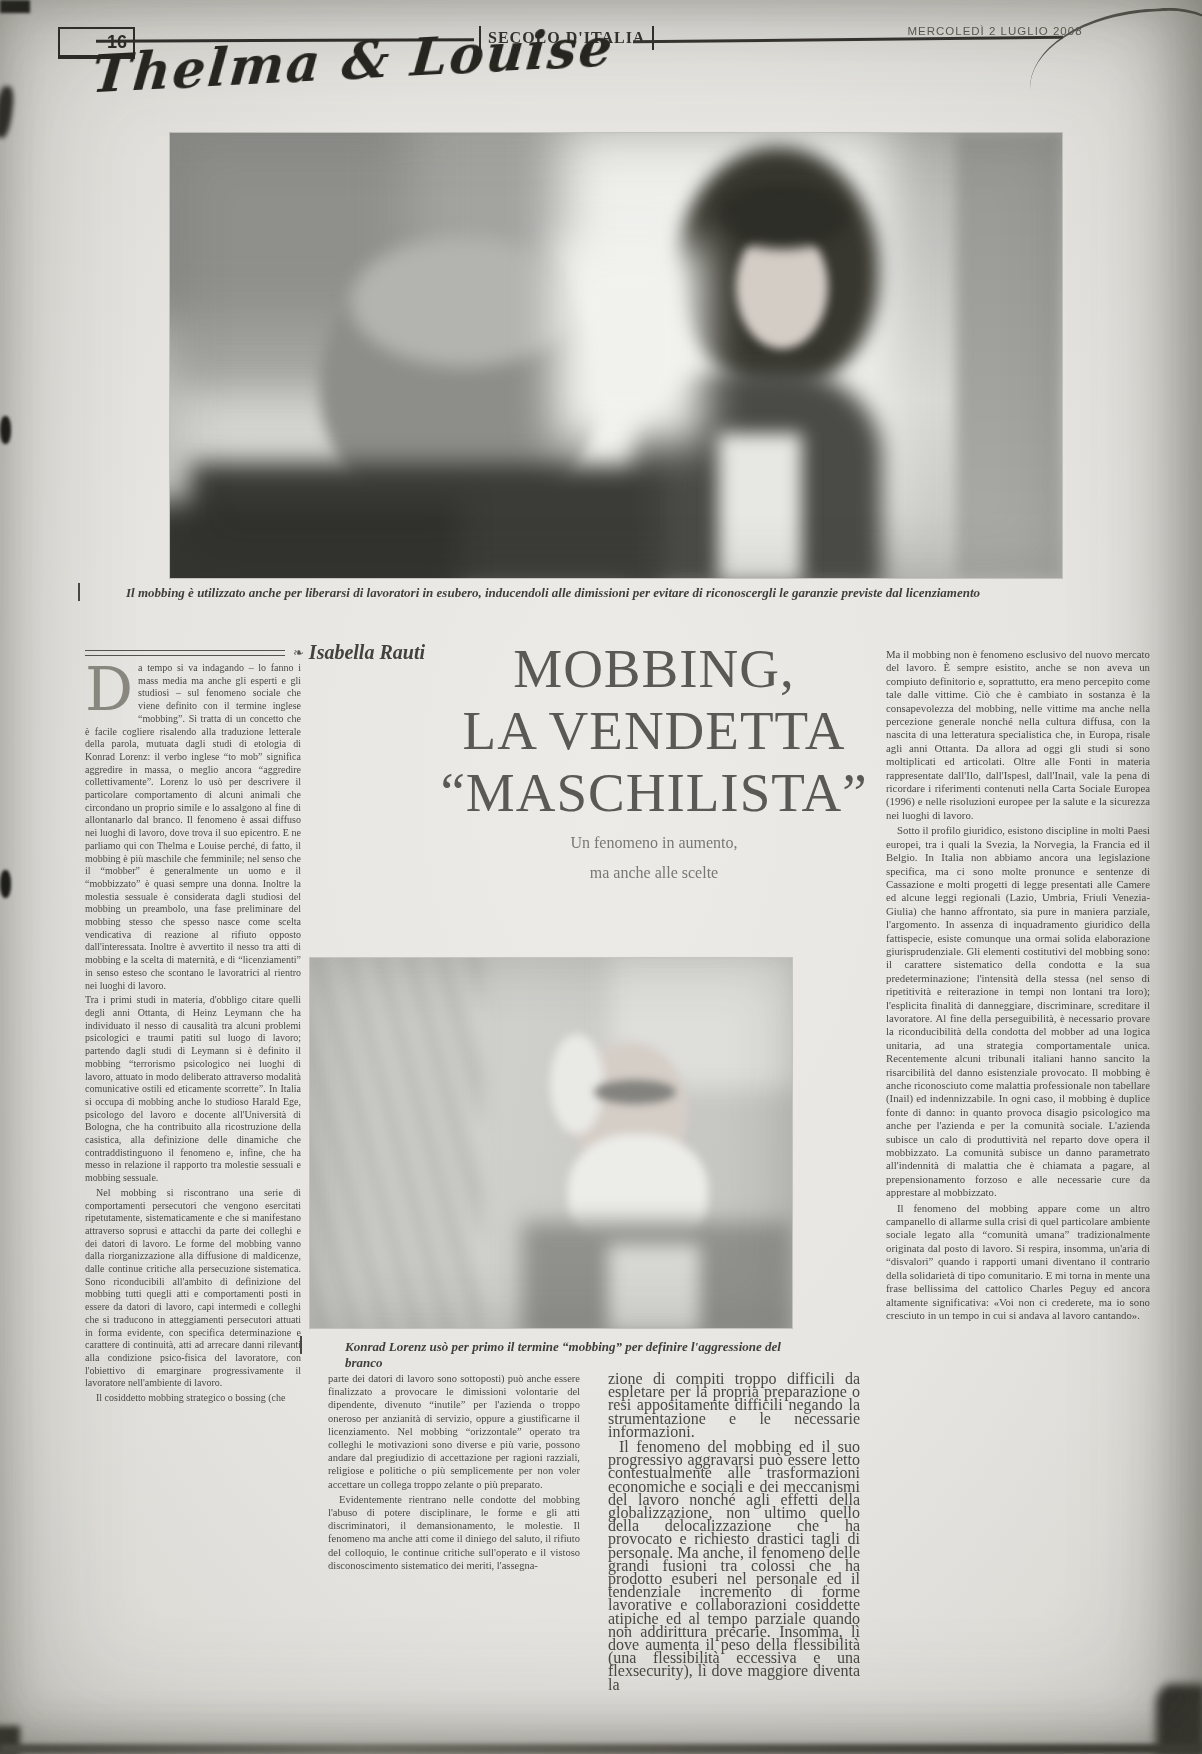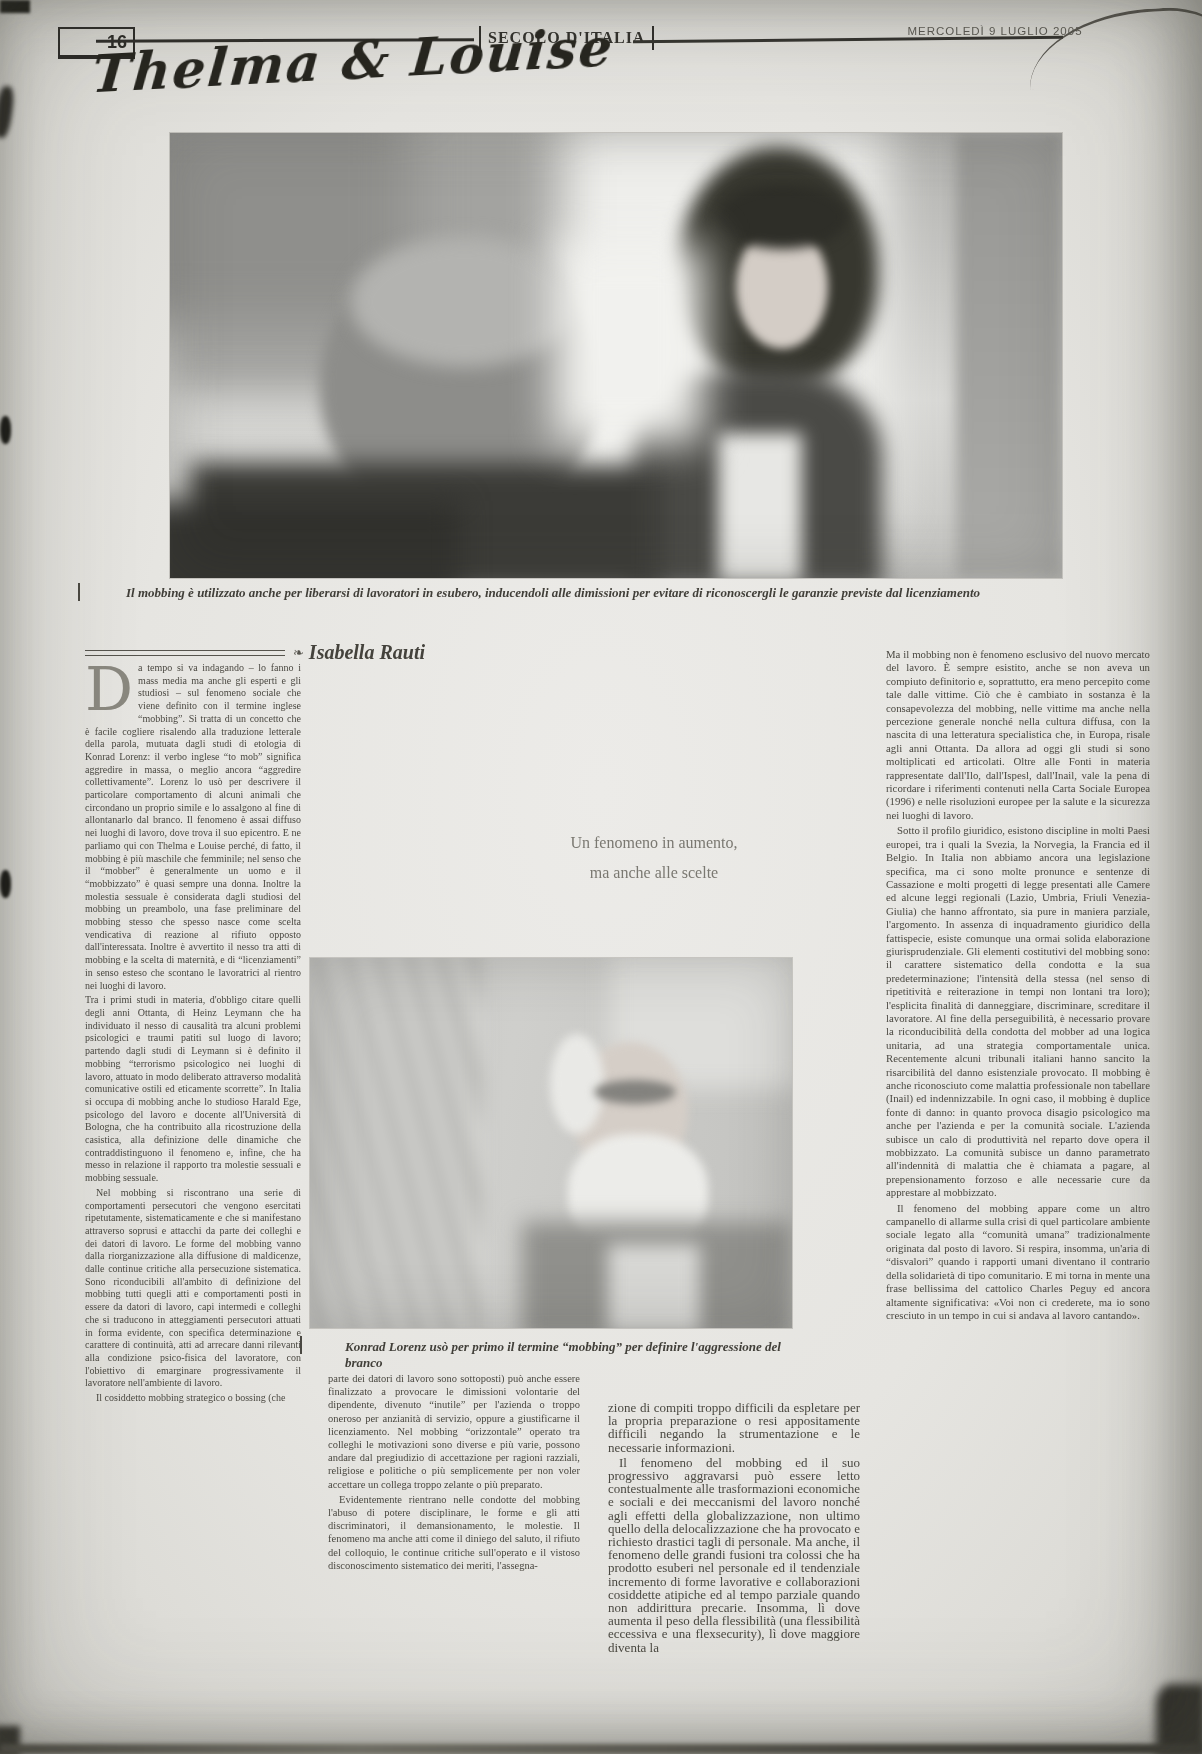--- a/index.html
+++ b/index.html
@@ -45,21 +45,21 @@
   .headline{position:absolute;left:408px;top:638px;width:492px;text-align:center;}
   .headline .hl-line{font-size:55px;line-height:62px;color:#5a5954;letter-spacing:1px;filter:blur(.5px);font-weight:500;}
   .subtitle{position:absolute;left:408px;top:828px;width:492px;text-align:center;}
   .subtitle .sub-line{font-size:16px;line-height:30px;color:#7a7871;filter:blur(.5px);}
   
   .col{position:absolute;text-align:justify;color:#4a4841;filter:blur(.35px);overflow:hidden;}
   .col p{margin:0 0 2px 0;}
   .col p + p{text-indent:11px;}
   .col1{left:85px;top:662px;width:216px;height:896px;font-size:10px;line-height:12.7px;}
   .colA{left:328px;top:1372px;width:252px;height:330px;font-size:10.5px;line-height:13.2px;}
-  .colB{left:608px;top:1372px;width:252px;height:330px;font-size:13px;line-height:13.2px;margin-top:29px;}
+  .colB{left:608px;top:1372px;width:252px;height:330px;font-size:16px;line-height:13.2px;}
   .colR{left:886px;top:648px;width:264px;height:1052px;font-size:10.8px;line-height:13.4px;}
   .dropcap{float:left;font-size:60px;line-height:50px;padding:2px 5px 0 0;color:#8a887f;
     font-family:"DejaVu Serif",serif;filter:blur(.3px);}
   
   .art{position:absolute;pointer-events:none;}
   .a-tl{left:0;top:0;width:30px;height:13px;background:#191915;filter:blur(1.5px);}
   .a-smudge{left:-4px;top:86px;width:16px;height:52px;background:#2c2b27;border-radius:40%;filter:blur(2.5px);transform:rotate(8deg);}
   .a-hole1{left:0;top:416px;width:11px;height:28px;background:#161613;border-radius:45%;filter:blur(1.5px);}
   .a-hole2{left:0;top:870px;width:11px;height:28px;background:#161613;border-radius:45%;filter:blur(1.5px);}
   .a-bl{left:-6px;top:1726px;width:26px;height:30px;background:#32312c;filter:blur(3px);}
@@ -73,21 +73,21 @@
 
   <div class="pageno">16</div>
   <div class="rule-left"></div>
   <div class="masthead">
     <div class="vbar"></div>
     <div class="mh-text">SECOLO D'ITALIA</div>
     <div class="vbar"></div>
   </div>
   <div class="rule-right"></div>
   <div class="edge-curve"></div>
-  <div class="dateline">MERCOLEDÌ 9 LUGLIO 2005</div>
+  <div class="dateline">MERCOLEDÌ 2 LUGLIO 2008</div>
   <div class="script-title">Thelma &amp; Louise</div>
 
   <div class="photo photo1">
     <div class="blob" style="inset:0;background:linear-gradient(#b2b2af,#d8d8d5 60%,#c4c4c1);"></div>
     <div class="blob" style="left:0;top:0;width:620px;height:260px;background:#a3a3a0;filter:blur(22px);"></div>
     <div class="blob" style="left:-40px;top:-30px;width:280px;height:220px;background:#8f8f8c;filter:blur(26px);"></div>
     <div class="blob" style="left:390px;top:-20px;width:330px;height:420px;background:#efefec;filter:blur(26px);"></div>
     <div class="blob" style="left:786px;top:0;width:106px;height:445px;background:linear-gradient(#979794,#aaaaa7);filter:blur(7px);"></div>
     <div class="blob" style="left:508px;top:14px;width:200px;height:240px;border-radius:50% 50% 45% 45%;background:#37372f;filter:blur(9px);"></div>
     <div class="blob" style="left:566px;top:92px;width:92px;height:124px;border-radius:50%;background:#d4cdc6;filter:blur(5px);"></div>
@@ -103,20 +103,25 @@
 
   <div class="cap-bar" style="left:78px;top:583px;height:18px;"></div>
   <div class="caption" style="left:90px;top:585px;width:860px;margin-left:36px;">Il mobbing è utilizzato anche per liberarsi di lavoratori in esubero, inducendoli alle dimissioni per evitare di riconoscergli le garanzie previste dal licenziamento</div>
 
   <div class="byline">
     <div class="dbl-rule"></div>
     <span class="orn">❧</span>
     <span class="name">Isabella Rauti</span>
   </div>
 
+  <div class="headline">
+      <div class="hl-line">MOBBING,</div>
+      <div class="hl-line">LA VENDETTA</div>
+      <div class="hl-line">“MASCHILISTA”</div>
+    </div>
   <div class="subtitle">
       <div class="sub-line">Un fenomeno in aumento,</div>
       <div class="sub-line">ma anche alle scelte</div>
     </div>
 
   <div class="col col1">
     <p><span class="dropcap">D</span><span>a tempo si va indagando – lo fanno i mass media ma anche gli esperti e gli studiosi – sul fenomeno sociale che viene definito con il termine inglese “mobbing”. Si tratta di un concetto che è facile cogliere risalendo alla traduzione letterale della parola, mutuata dagli studi di etologia di Konrad Lorenz: il verbo inglese “to mob” significa aggredire in massa, o meglio ancora “aggredire collettivamente”. Lorenz lo usò per descrivere il particolare comportamento di alcuni animali che circondano un proprio simile e lo assalgono al fine di allontanarlo dal branco. Il fenomeno è assai diffuso nei luoghi di lavoro, dove trova il suo epicentro. E ne parliamo qui con Thelma e Louise perché, di fatto, il mobbing è più maschile che femminile; nel senso che il “mobber” è generalmente un uomo e il “mobbizzato” è quasi sempre una donna. Inoltre la molestia sessuale è considerata dagli studiosi del mobbing un preambolo, una fase preliminare del mobbing stesso che spesso nasce come scelta vendicativa di reazione al rifiuto opposto dall'interessata. Inoltre è avvertito il nesso tra atti di mobbing e la scelta di maternità, e di “licenziamenti” in senso esteso che scontano le lavoratrici al rientro nei luoghi di lavoro.</span></p>
     <div>
         <p>Tra i primi studi in materia, d'obbligo citare quelli degli anni Ottanta, di Heinz Leymann che ha individuato il nesso di causalità tra alcuni problemi psicologici e traumi patiti sul luogo di lavoro; partendo dagli studi di Leymann si è definito il mobbing “terrorismo psicologico nei luoghi di lavoro, attuato in modo deliberato attraverso modalità comunicative ostili ed eticamente scorrette”. In Italia si occupa di mobbing anche lo studioso Harald Ege, psicologo del lavoro e docente all'Università di Bologna, che ha contribuito alla ricostruzione della casistica, alla definizione delle dinamiche che contraddistinguono il fenomeno e, infine, che ha messo in relazione il rapporto tra molestie sessuali e mobbing sessuale.</p>
         <p>Nel mobbing si riscontrano una serie di comportamenti persecutori che vengono esercitati ripetutamente, sistematicamente e che si manifestano attraverso soprusi e attacchi da parte dei colleghi e dei datori di lavoro. Le forme del mobbing vanno dalla riorganizzazione alla diffusione di maldicenze, dalle continue critiche alla persecuzione sistematica. Sono riconducibili all'ambito di definizione del mobbing tutti quegli atti e comportamenti posti in essere da datori di lavoro, capi intermedi e colleghi che si traducono in atteggiamenti persecutori attuati in forma evidente, con specifica determinazione e carattere di continuità, atti ad arrecare danni rilevanti alla condizione psico-fisica del lavoratore, con l'obiettivo di emarginare progressivamente il lavoratore nell'ambiente di lavoro.</p>

